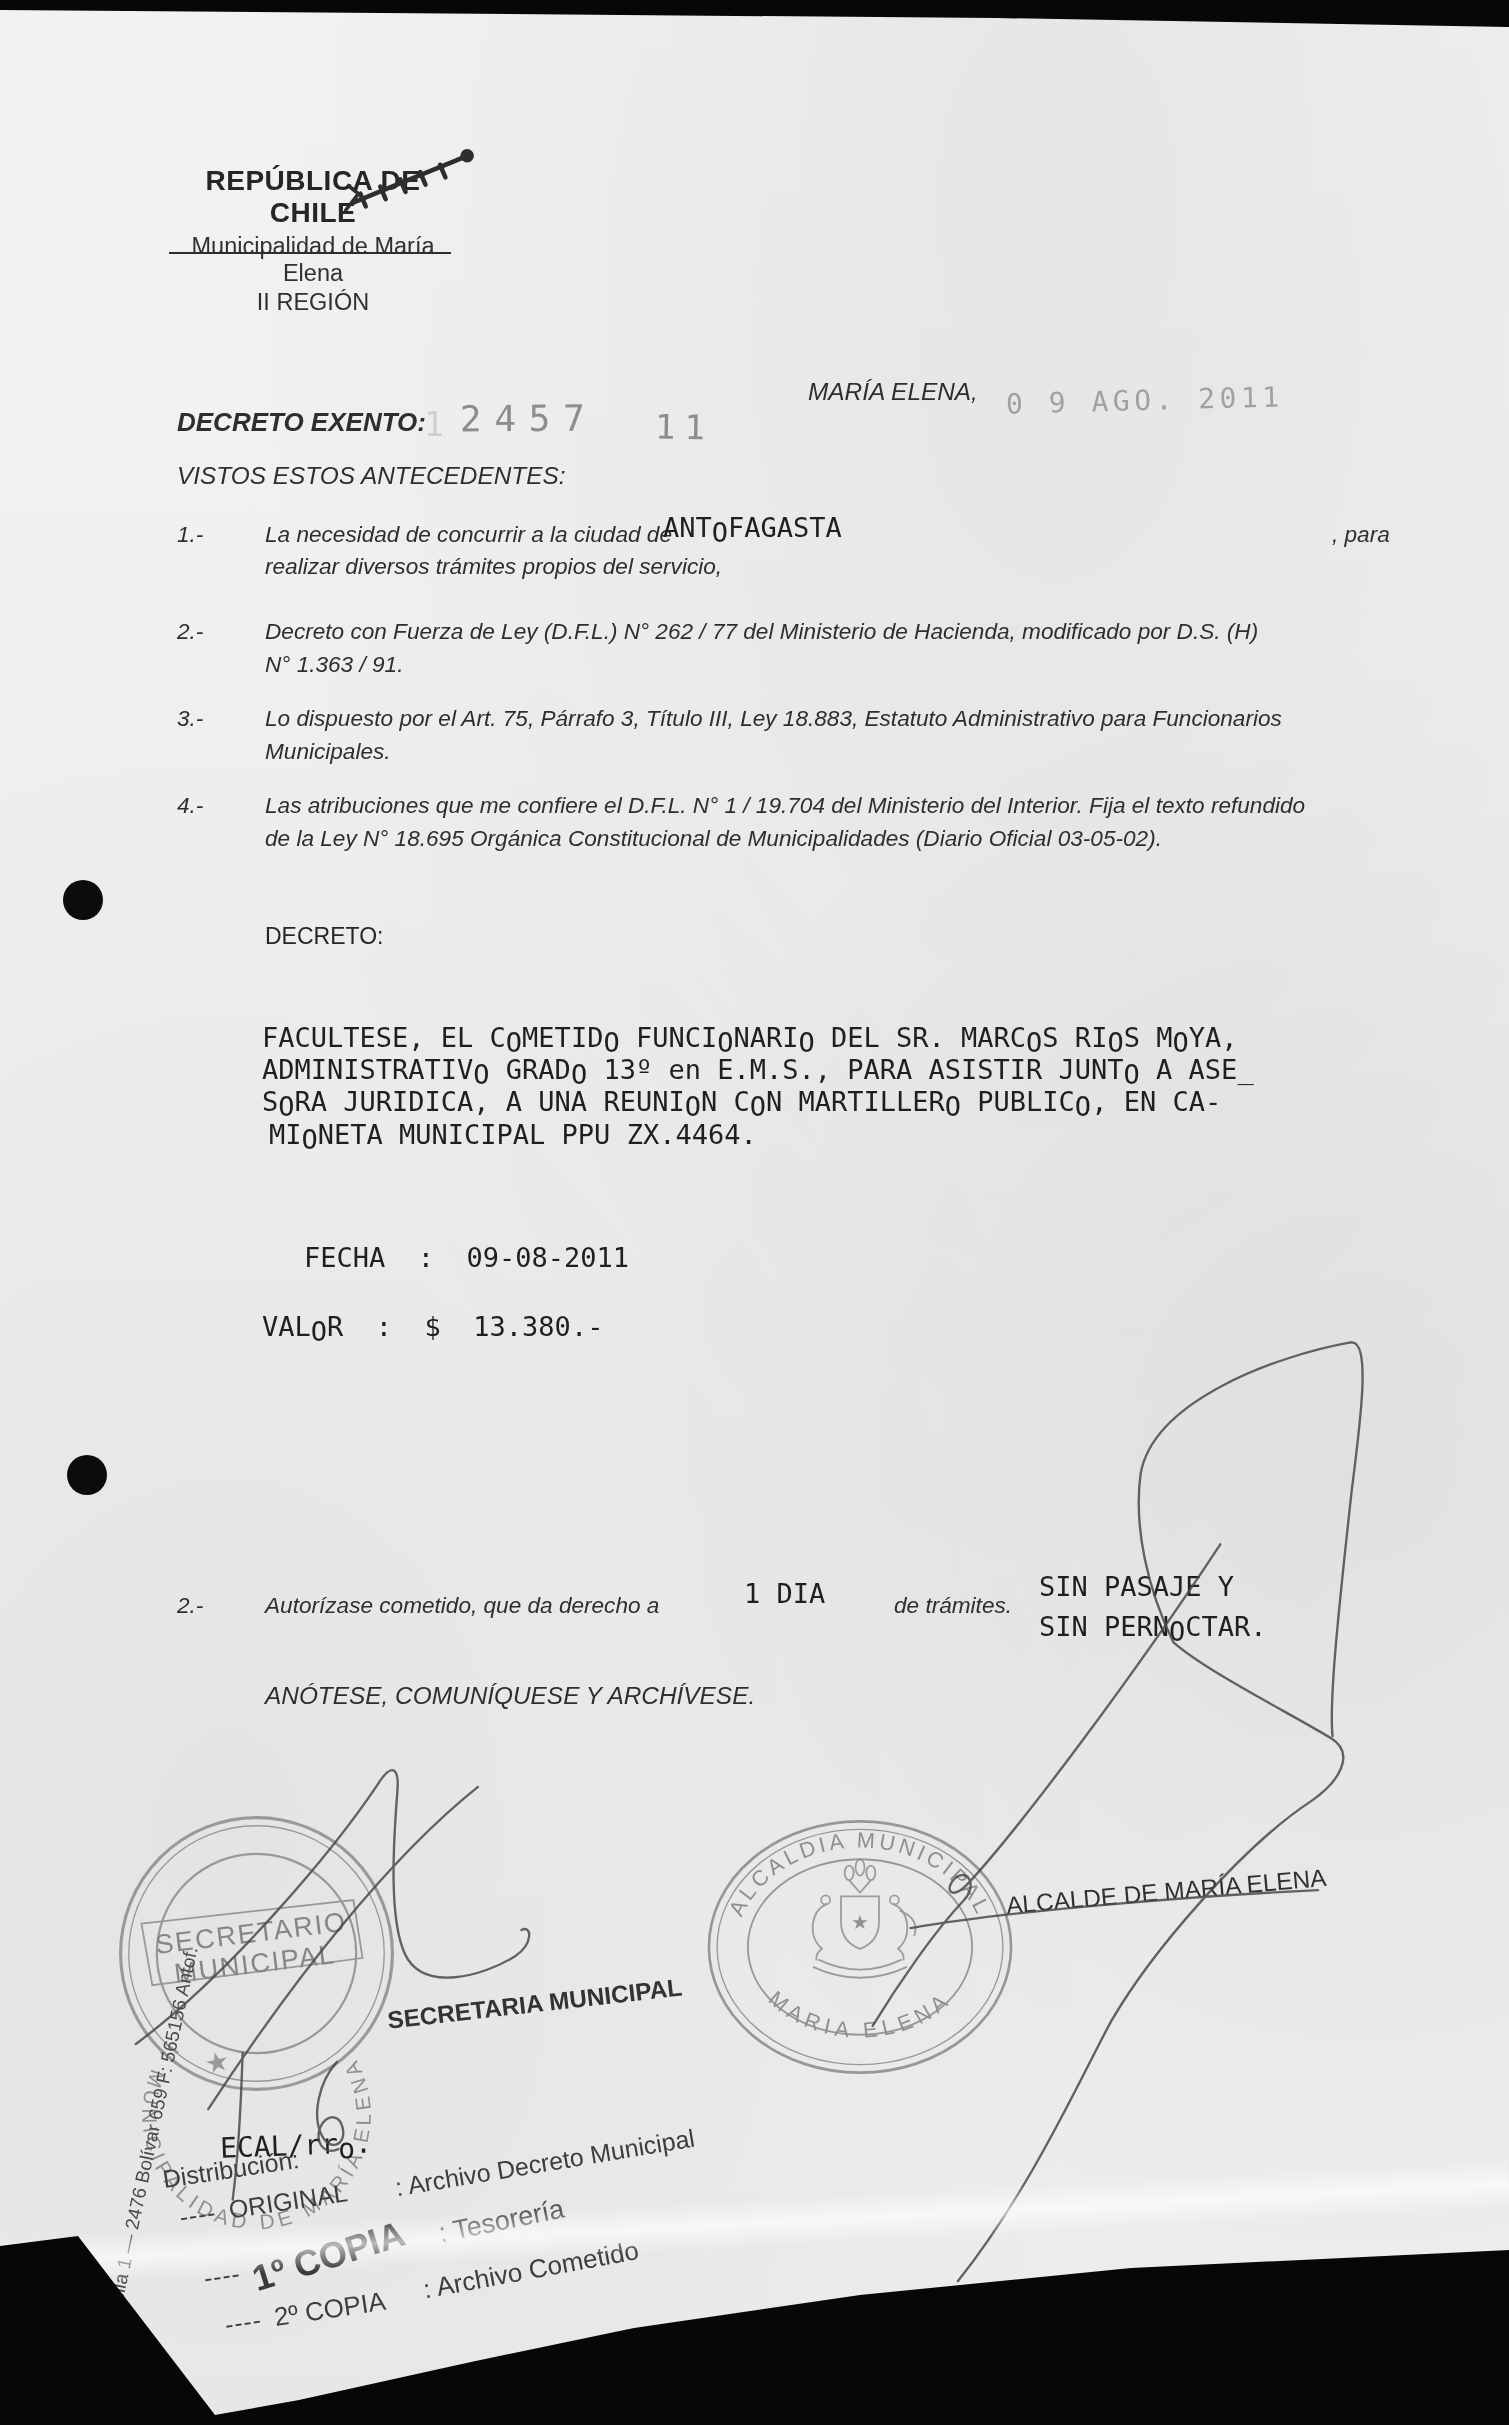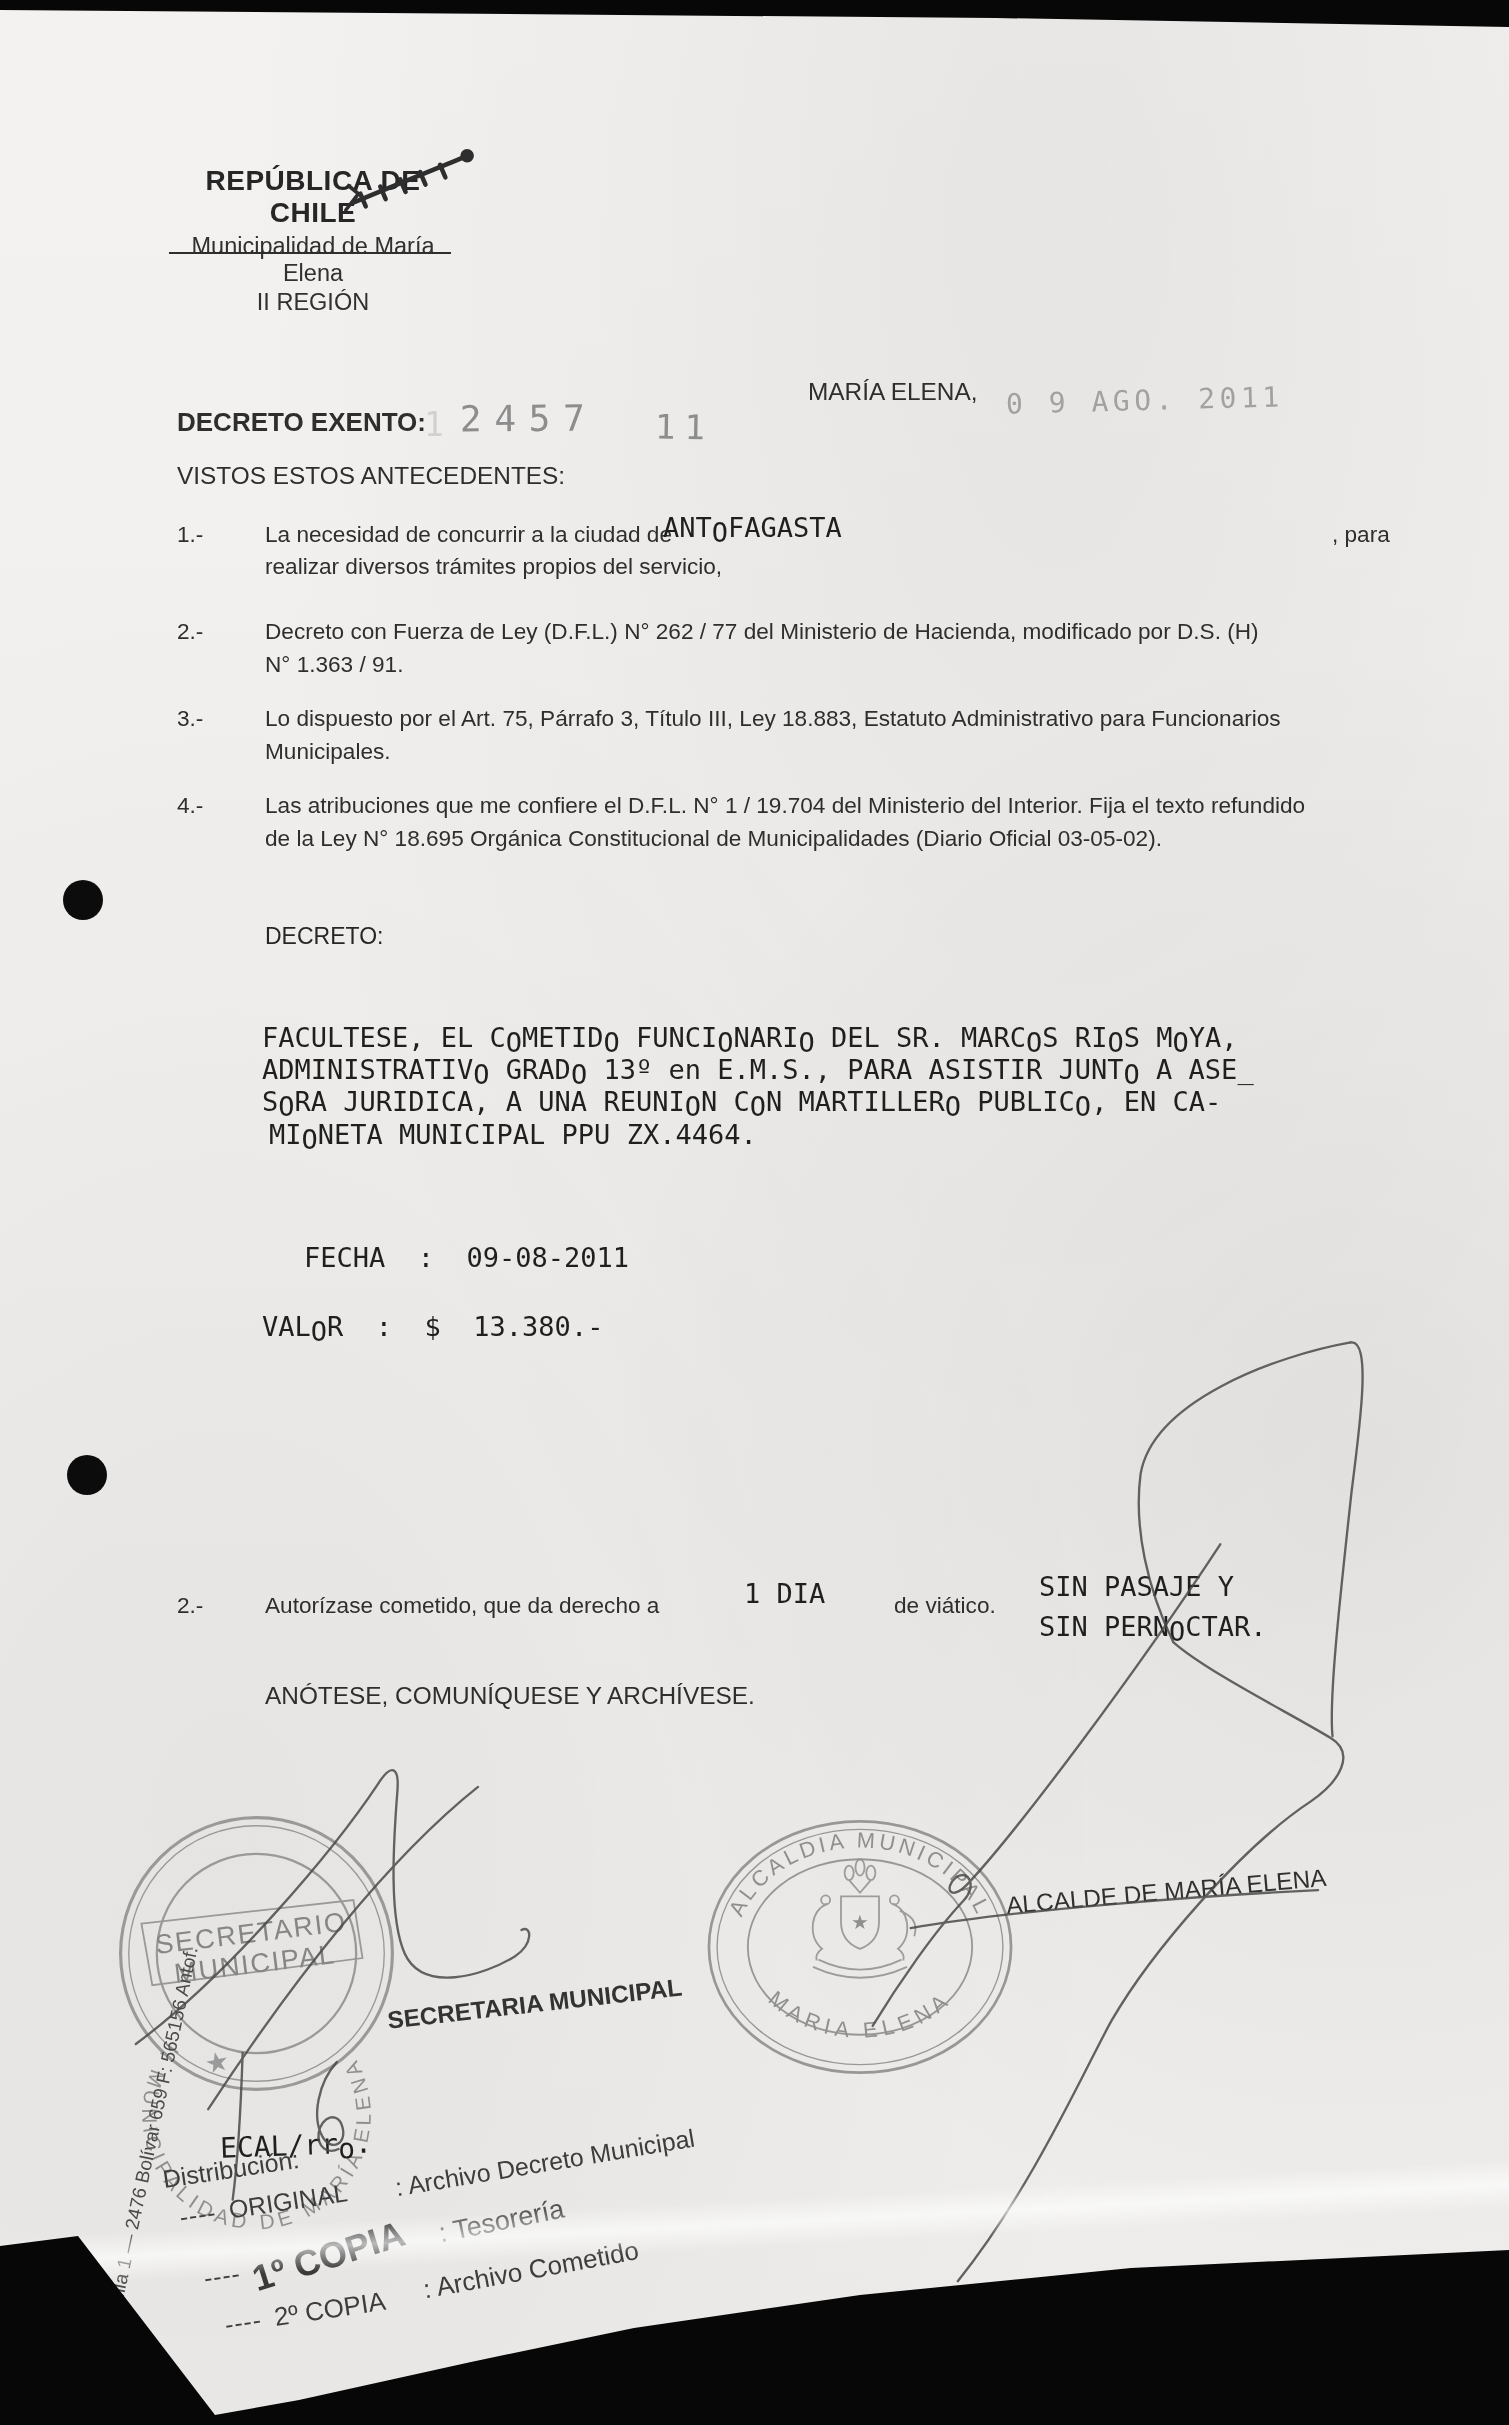--- a/index.html
+++ b/index.html
@@ -4,21 +4,21 @@
 <style>
   html,body{margin:0;padding:0;background:#0a0a0a;}
   #page{position:relative;width:1510px;height:2426px;overflow:hidden;
     background:
       radial-gradient(ellipse at 70% 8%, rgba(0,0,0,0.05), transparent 55%),
       radial-gradient(ellipse at 15% 75%, rgba(0,0,0,0.04), transparent 50%),
       radial-gradient(ellipse at 90% 60%, rgba(0,0,0,0.05), transparent 40%),
       linear-gradient(180deg,#f3f2f0 0%,#efeeec 60%,#edecea 100%);
     font-family:"Liberation Sans",sans-serif;color:#2b2b2b;}
   .abs{position:absolute;}
-  .it{font-family:"Liberation Sans",sans-serif;color:#2e2e2e;}
+  .it{font-family:"Liberation Sans",sans-serif;font-style:italic;color:#2e2e2e;}
   .tw{font-family:"DejaVu Sans Mono",monospace;color:#1f1f1f;white-space:pre;}
   .dropo{display:inline-block;transform:translateY(0.18em);}
   .body-txt{font-size:22.6px;line-height:33px;}
   .stampnum{font-family:"DejaVu Sans Mono",monospace;color:#8d8d8d;}
   .hole{position:absolute;width:40px;height:40px;border-radius:50%;background:#0c0c0c;}
   .blackshape{position:absolute;inset:0;background:#070707;pointer-events:none;}
   .crease{position:absolute;left:0;width:1510px;height:49px;
     background:linear-gradient(180deg,transparent,rgba(255,255,255,0.65),transparent);
     transform:rotate(-3deg);pointer-events:none;}
   svg{overflow:visible;}
@@ -69,21 +69,21 @@
   <div class="abs tw" style="left:262px;top:1054px;font-size:27px;">ADMINISTRATIV<span class="dropo">O</span> GRAD<span class="dropo">O</span> 13º en E.M.S., PARA ASISTIR JUNT<span class="dropo">O</span> A ASE_</div>
   <div class="abs tw" style="left:262px;top:1086px;font-size:27px;">S<span class="dropo">O</span>RA JURIDICA, A UNA REUNI<span class="dropo">O</span>N C<span class="dropo">O</span>N MARTILLER<span class="dropo">O</span> PUBLIC<span class="dropo">O</span>, EN CA-</div>
   <div class="abs tw" style="left:262px;top:1119px;font-size:27px;margin-left:7px;">MI<span class="dropo">O</span>NETA MUNICIPAL PPU ZX.4464.</div>
 
   <div class="abs tw" style="left:262px;top:1242px;font-size:27px;margin-left:42px;">FECHA  :  09-08-2011</div>
   <div class="abs tw" style="left:262px;top:1311px;font-size:27px;">VAL<span class="dropo">O</span>R  :  $  13.380.-</div>
 
   <div class="abs it body-txt" style="left:177px;top:1589px;">2.-</div>
   <div class="abs it body-txt" style="left:265px;top:1589px;">Autorízase cometido, que da derecho a</div>
   <div class="abs tw" style="left:744px;top:1578px;font-size:27px;">1 DIA</div>
-  <div class="abs it body-txt" style="left:894px;top:1589px;">de viático.</div>
+  <div class="abs it body-txt" style="left:894px;top:1589px;">de trámites.</div>
   <div class="abs tw" style="left:1039px;top:1571px;font-size:27px;">SIN PASAJE Y</div>
   <div class="abs tw" style="left:1039px;top:1611px;font-size:27px;">SIN PERN<span class="dropo">O</span>CTAR.</div>
 
   <div class="abs it" style="left:265px;top:1682px;font-size:24.4px;">ANÓTESE, COMUNÍQUESE Y ARCHÍVESE.</div>
 
   <svg class="abs" style="left:107px;top:1804px;" width="299" height="299" viewBox="0 0 330 330">
     <g fill="none" stroke="#919191" opacity="0.9">
       <circle cx="165" cy="165" r="150" stroke-width="3.5"></circle>
       <circle cx="165" cy="165" r="141" stroke-width="1.5"></circle>
       <circle cx="165" cy="165" r="110" stroke-width="2.5"></circle>

